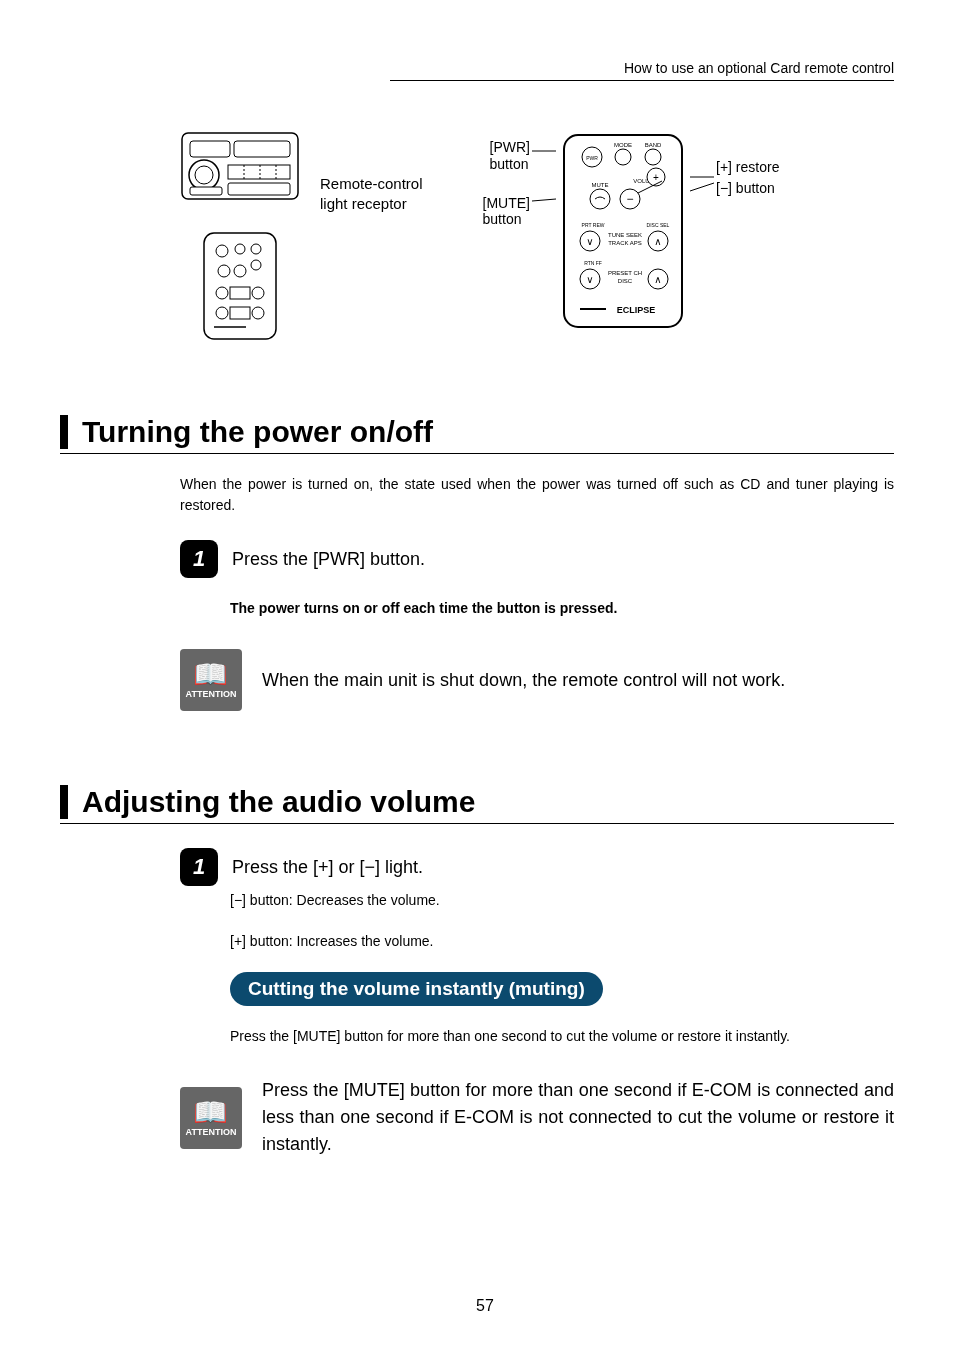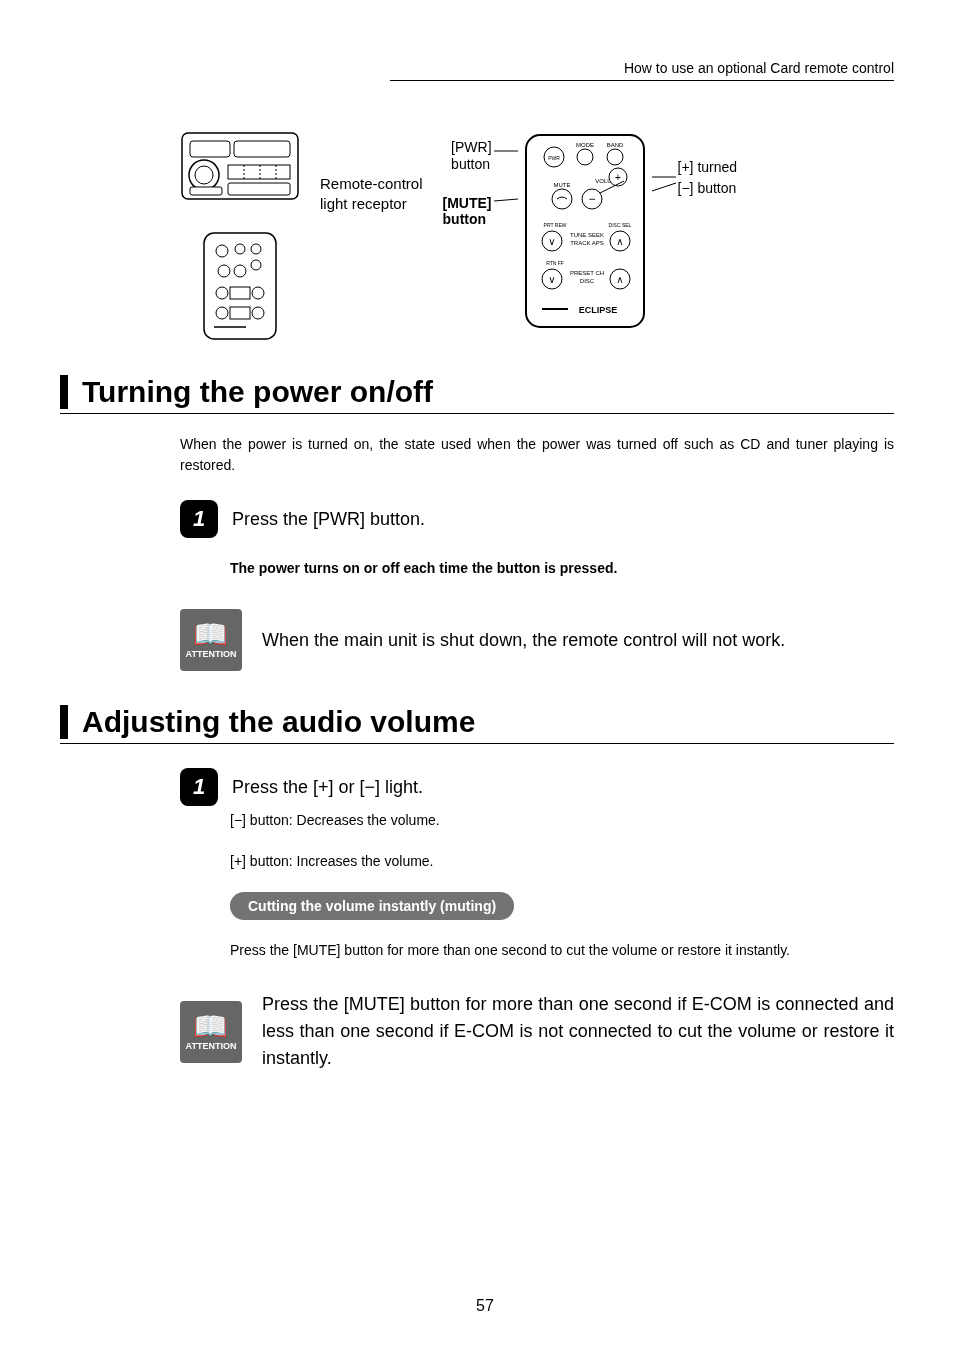--- a/index.html
+++ b/index.html
@@ -38,21 +38,21 @@
     display: flex;
     flex-direction: column;
     gap: 30px;
     align-items: center;
   }
   .label-block {
     font-size: 15px;
     line-height: 1.3;
   }
   .section {
-    margin-top: 34px;
+    margin-top: 74px;
   }
   .section-title-wrap {
     display: flex;
     align-items: flex-end;
     border-bottom: 1px solid #000;
     padding-bottom: 4px;
   }
   .section-bar {
     width: 8px;
     height: 34px;
@@ -114,42 +114,43 @@
   .attention-chip .book-icon {
     font-size: 28px;
     line-height: 1;
   }
   .attention-text {
     font-size: 18px;
     line-height: 1.5;
     text-align: justify;
   }
   .pill {
-    background: #737373;
+    background: #0c4a6e;
     color: #fff;
     border-radius: 20px;
     padding: 6px 18px;
-    font-size: 14px;
+    font-size: 19px;
     font-weight: bold;
     display: inline-block;
     margin: 20px 0 0 170px;
   }
   .page-number {
     position: absolute;
     bottom: 40px;
     left: 16px;
     right: 0;
     text-align: center;
     font-size: 16px;
   }
   
   .remote-area {
     display: flex;
     align-items: flex-start;
     gap: 2px;
+    margin-left: 40px;
   }
   .left-labels, .right-labels {
     font-size: 14px;
     line-height: 1.2;
     display: flex;
     flex-direction: column;
     gap: 18px;
   }
   .left-labels { align-items: flex-end; margin-top: 8px;}
   .right-labels { align-items: flex-start; margin-top: 28px;}
@@ -200,21 +201,21 @@
       <div>Remote-control</div>
       <div>light receptor</div>
     </div>
 
     <div class="remote-area">
       <div class="left-labels">
         <div>
           <div>[PWR]</div>
           <div>button</div>
         </div>
-        <div style="margin-top:4px;font-weight:bold;">
+        <div style="margin-top:4px;">
           <div>[MUTE]</div>
           <div>button</div>
         </div>
       </div>
 
       <svg width="24" height="200">
         <line x1="0" y1="20" x2="24" y2="20" stroke="#000"></line>
         <line x1="0" y1="70" x2="24" y2="68" stroke="#000"></line>
       </svg>
 
@@ -258,21 +259,21 @@
         <line x1="22" y1="178" x2="48" y2="178" stroke="#000" stroke-width="2"></line>
         <text x="78" y="182" font-size="9" font-weight="bold" text-anchor="middle">ECLIPSE</text>
       </svg>
 
       <svg width="24" height="200">
         <line x1="0" y1="46" x2="24" y2="46" stroke="#000"></line>
         <line x1="0" y1="60" x2="24" y2="52" stroke="#000"></line>
       </svg>
 
       <div class="right-labels">
-        <div>[+] turned</div>
+        <div>[+] restore</div>
         <div style="margin-top:-14px;">[−] button</div>
       </div>
     </div>
   </div>
 
   <div class="section">
     <div class="section-title-wrap">
       <div class="section-bar"></div>
       <div class="section-title">Turning the power on/off</div>
     </div>

